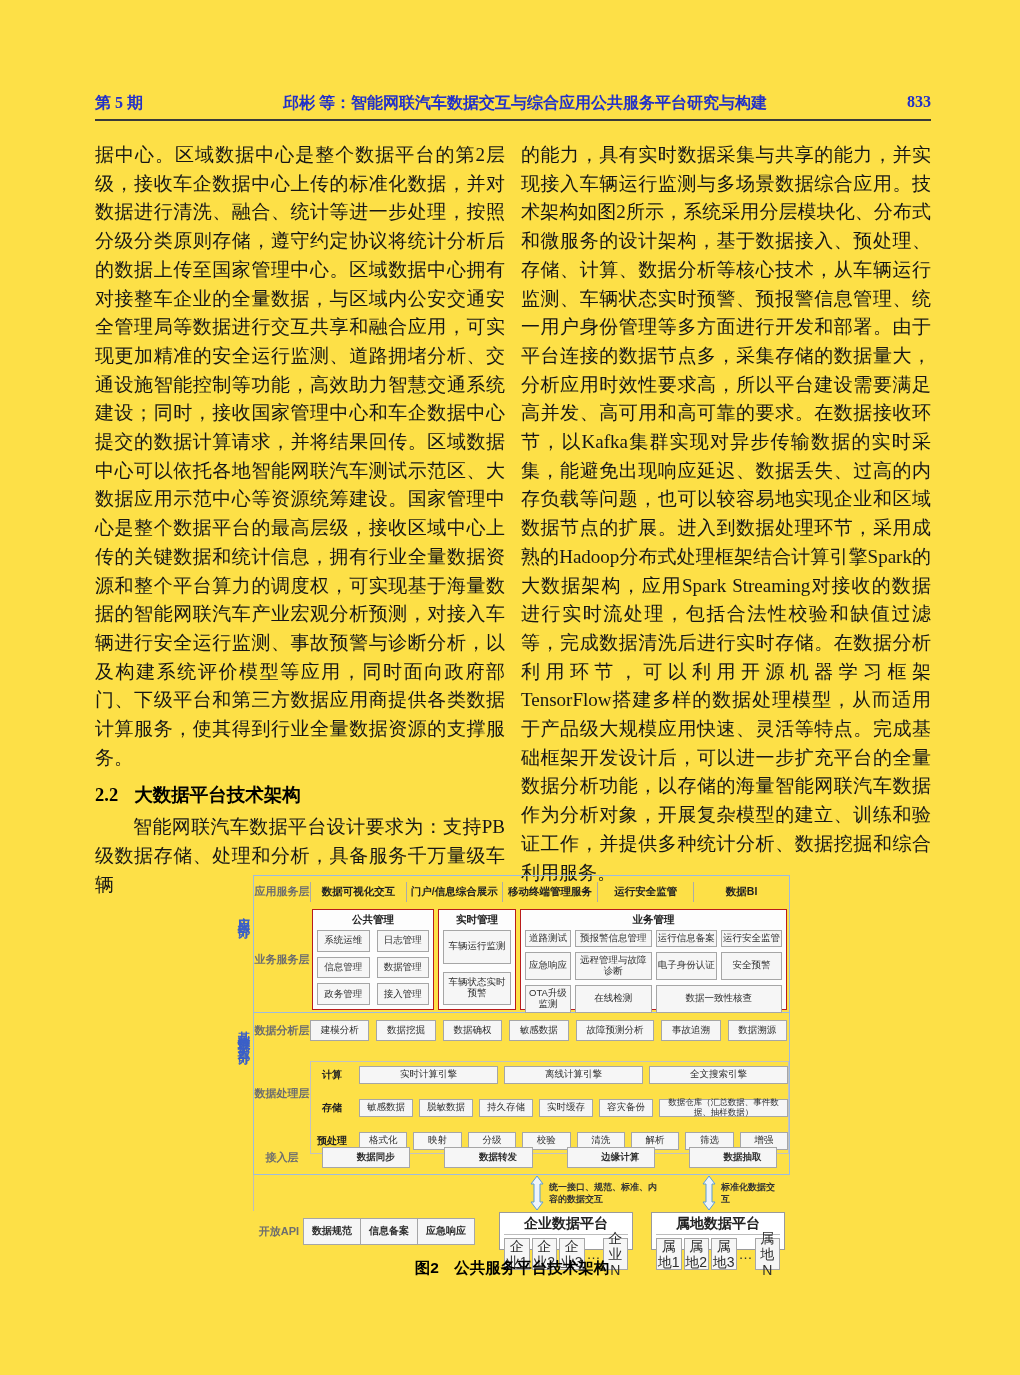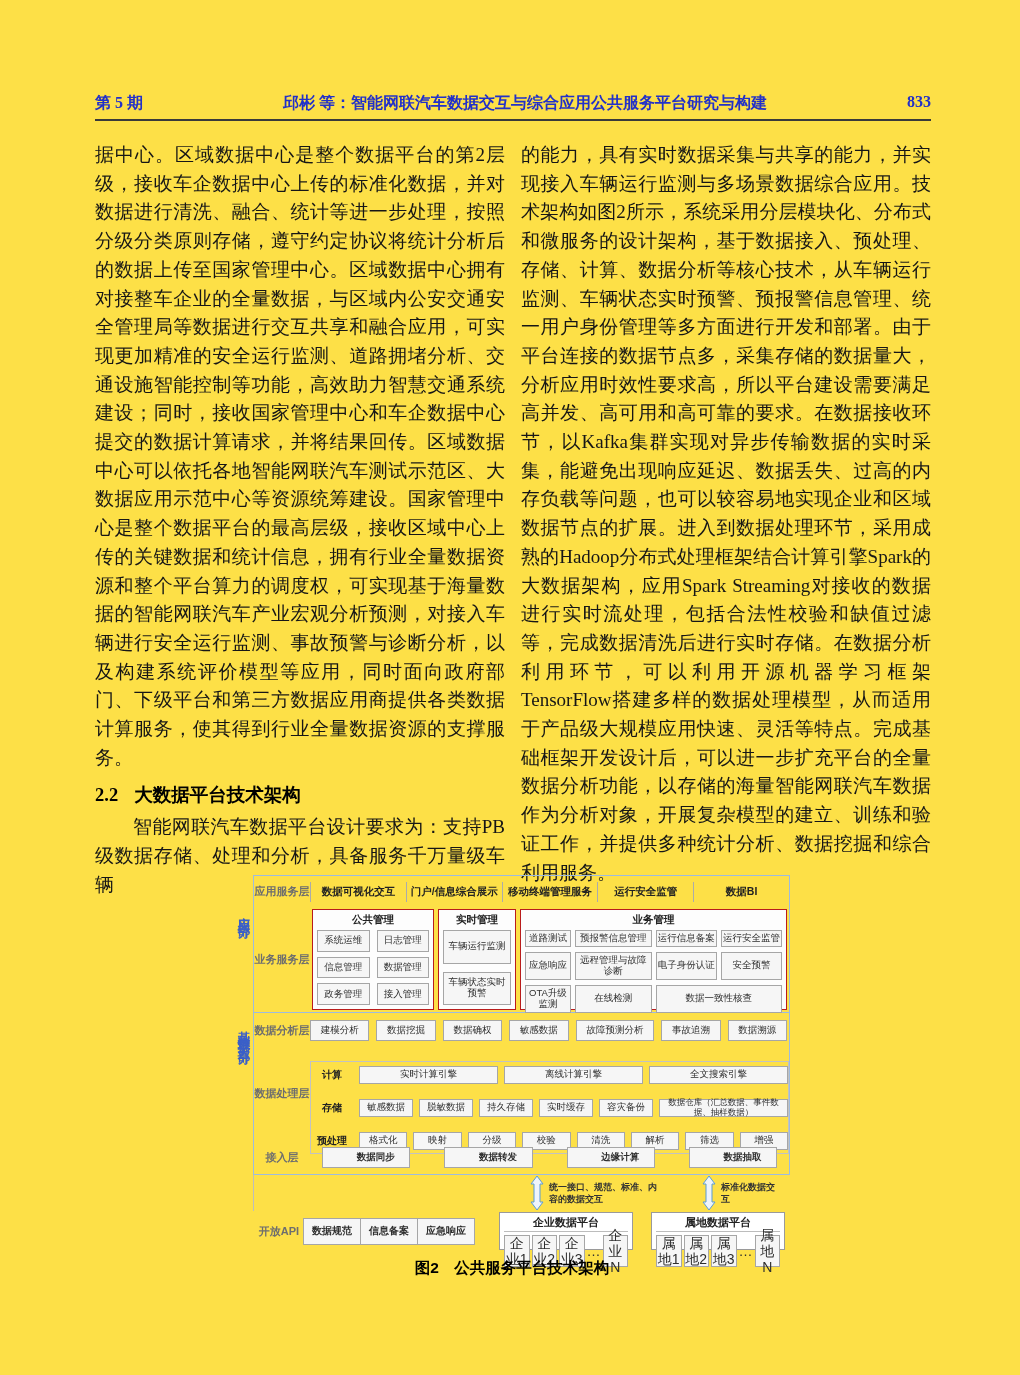--- a/index.html
+++ b/index.html
@@ -89,21 +89,21 @@
   .ag2 .arrow-label { width:58px; }
 
   .band6 { top:337px; height:38px; align-items:stretch; }
   .band6 .layer-label { align-self:center; flex:0 0 50px; }
   .api-items { display:flex; align-items:center; }
   .api-items .dbox { width:58px; height:27px; margin-left:-1px; font-weight:bold; font-size:10px; }
   .platform { border:1px solid #9a9a9a; display:flex; flex-direction:column;
               padding:2px 4px 3px; box-sizing:border-box; background:#fff; }
   .p1 { margin-left:24px; flex:0 0 134px; }
   .p2 { margin-left:18px; flex:0 0 134px; }
-  .p-title { text-align:center; font-size:11px; font-weight:bold; color:#222;
+  .p-title { text-align:center; font-size:14px; font-weight:bold; color:#222;
              border-bottom:1px solid #bcbcbc; padding-bottom:1px; }
   .p-items { flex:1; display:flex; align-items:center; gap:2px; padding-top:3px; }
   .p-items .dbox { flex:1; font-size:14px; height:32px; padding:1px 0; }
   .p-items .dots { flex:0 0 8px; }
 
   .caption { position:absolute; left:232px; top:1258px; width:560px; text-align:center;
              font-family:"Liberation Sans", sans-serif; font-weight:bold; font-size:15.5px; color:#000; }
 </style>
 </head>
 <body>

